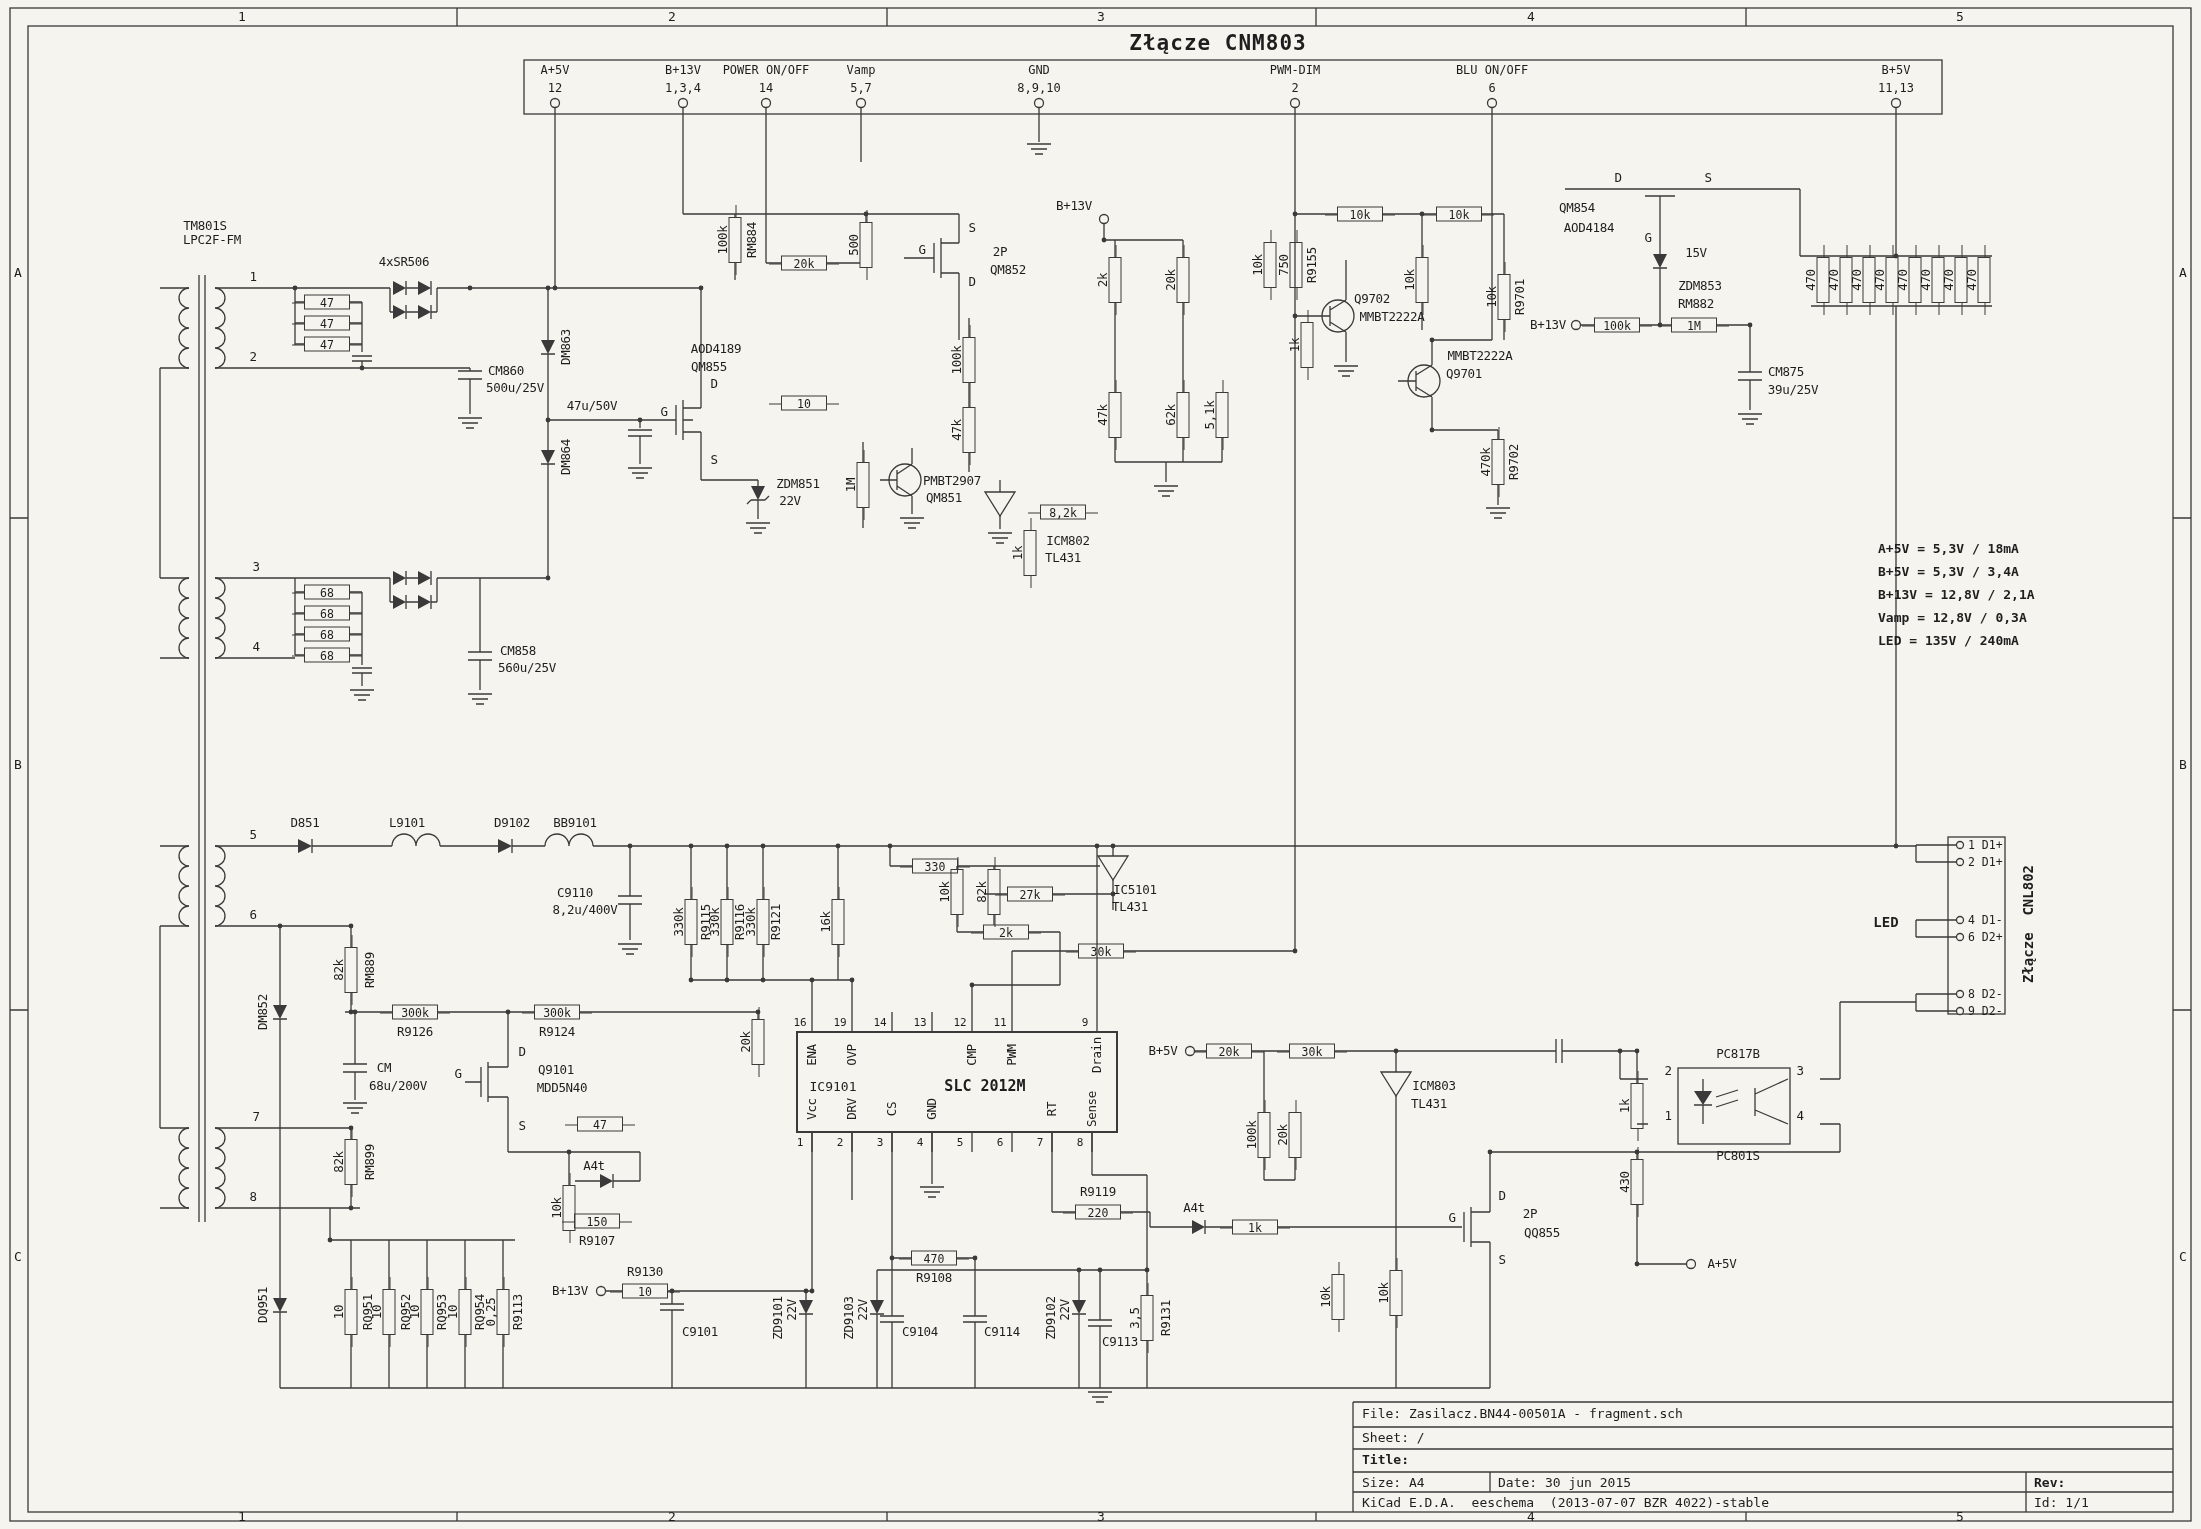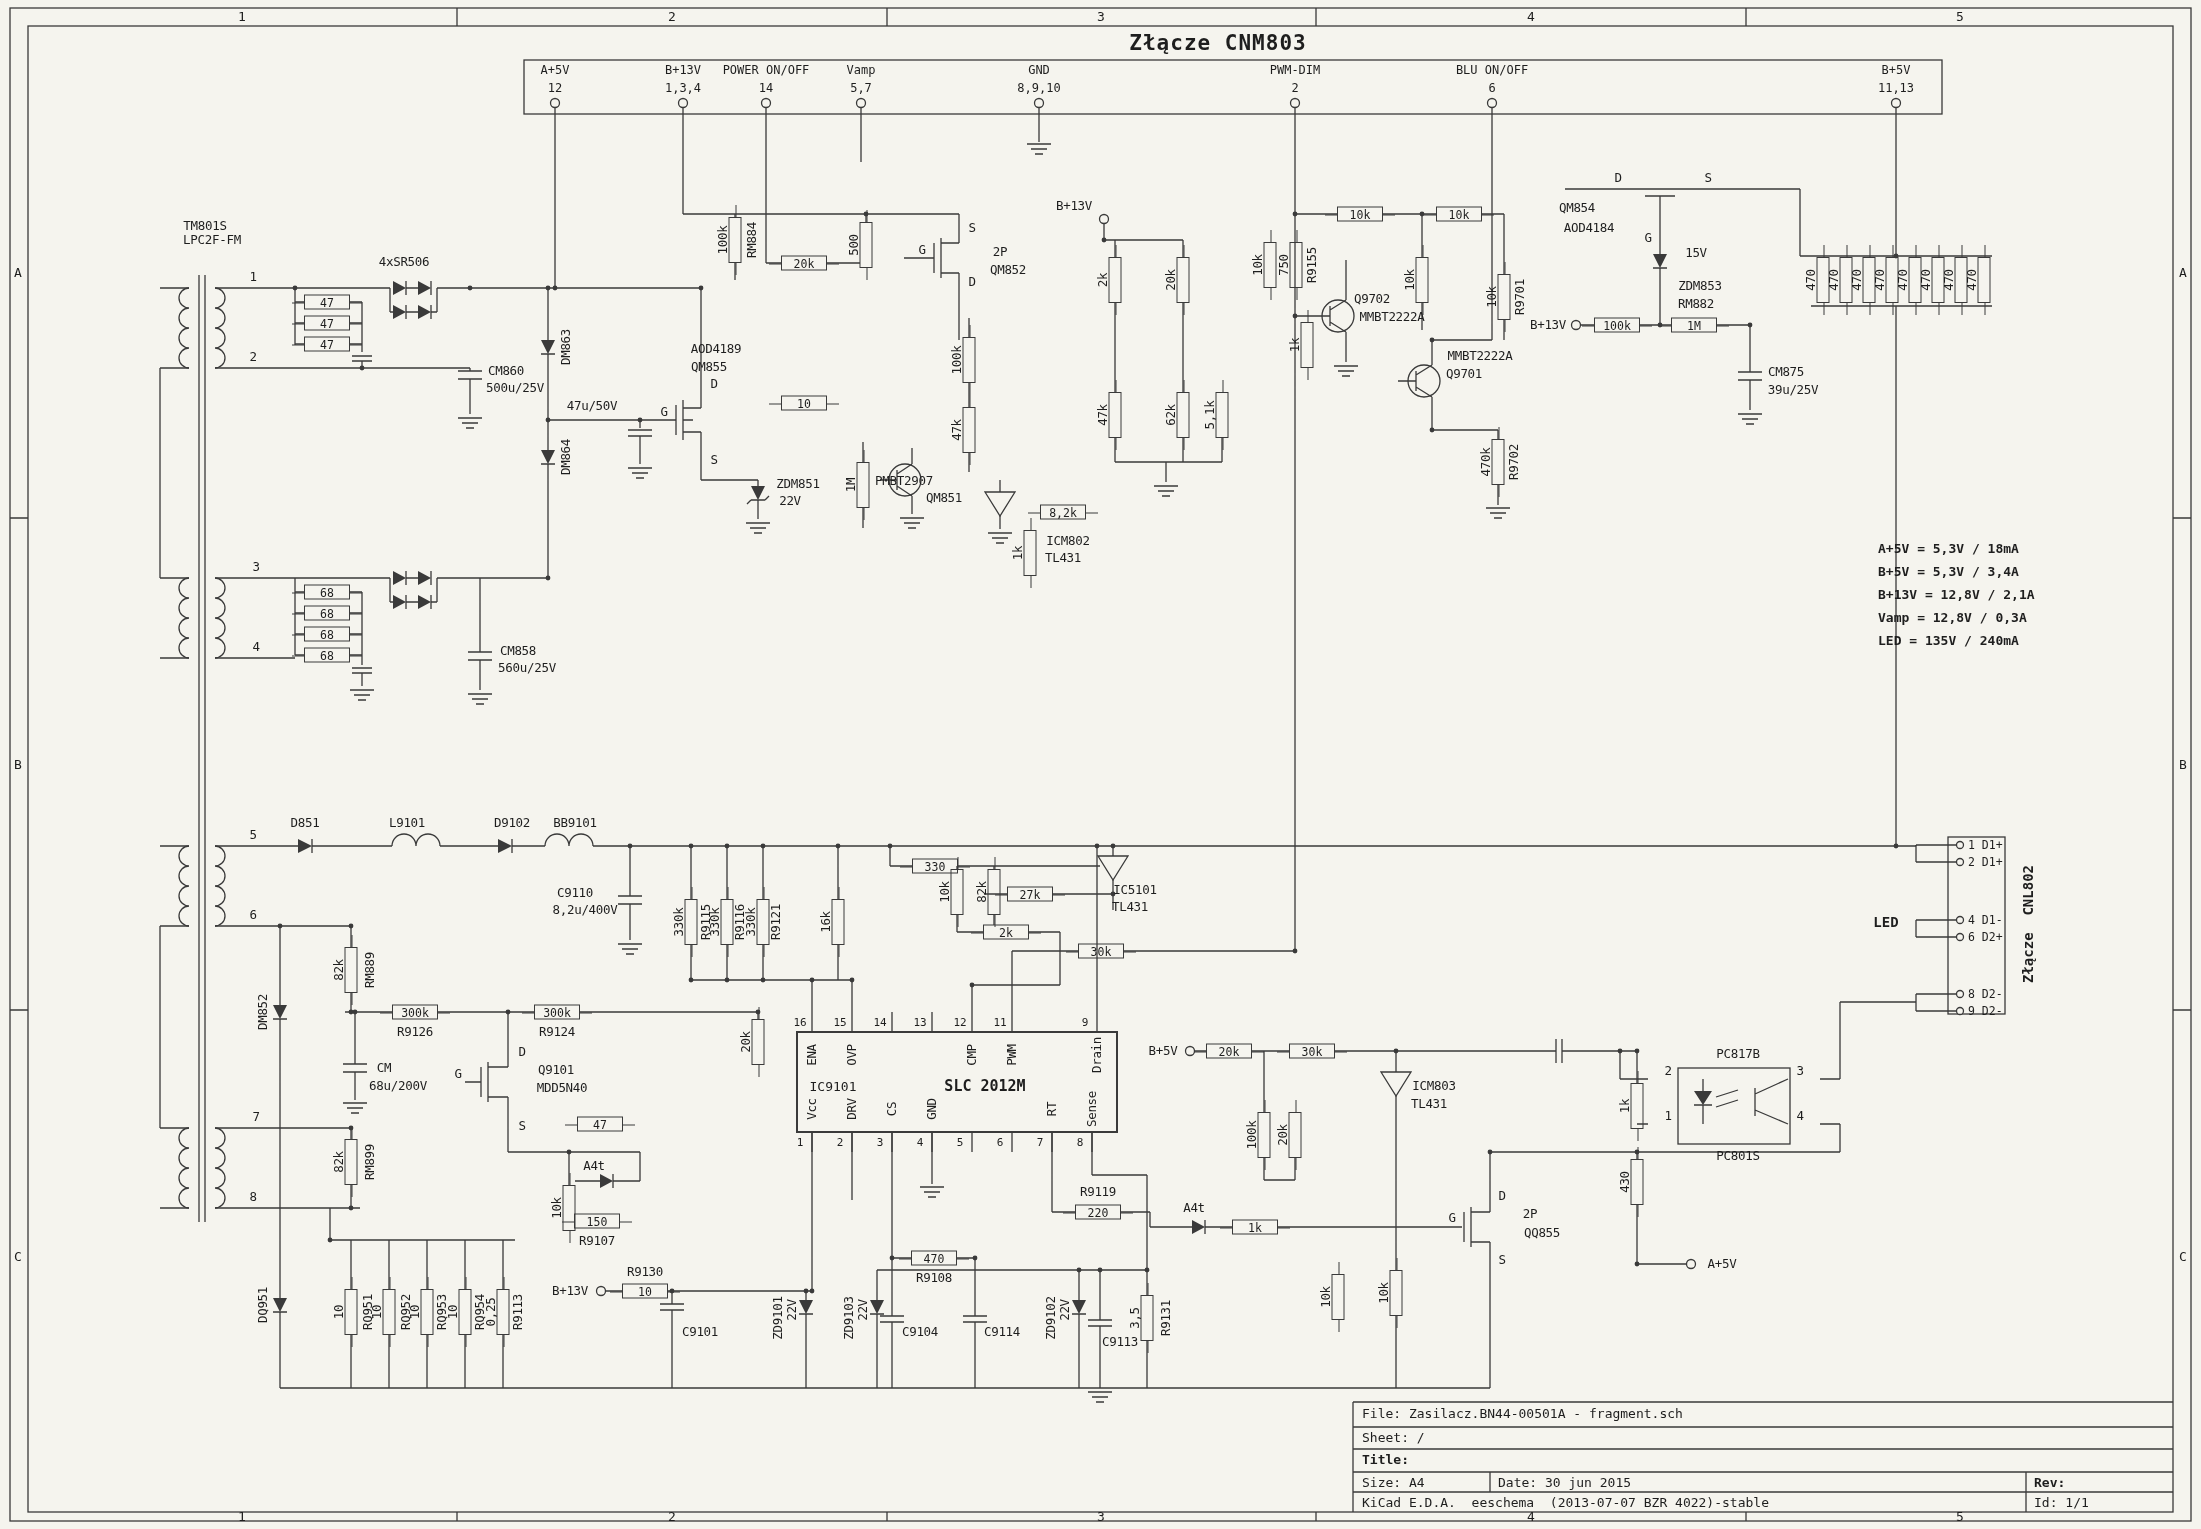--- a/index.html
+++ b/index.html
@@ -229,21 +229,21 @@
     <div class="lbl v" style="left: 752px; top: 240px;">RM884</div>
     <div class="rbox h" style="left: 804px; top: 263px;">20k</div>
     <div class="rbox v" style="left: 866px; top: 245px;"></div>
     <div class="lbl v" style="left: 854px; top: 245px;">500</div>
     <div class="lbl" style="left: 1000px; top: 252px;">2P</div>
     <div class="lbl" style="left: 1008px; top: 270px;">QM852</div>
     <div class="lbl" style="left: 922px; top: 250px;">G</div>
     <div class="lbl" style="left: 972px; top: 228px;">S</div>
     <div class="lbl" style="left: 972px; top: 282px;">D</div>
     <div class="lbl" style="left: 1074px; top: 206px;">B+13V</div>
-    <div class="lbl" style="left: 904px; top: 481px; text-align: right;">PMBT2907</div>
+    <div class="lbl" style="left: 952px; top: 481px; text-align: right;">PMBT2907</div>
     <div class="lbl" style="left: 944px; top: 498px;">QM851</div>
     <div class="lbl" style="left: 1068px; top: 541px;">ICM802</div>
     <div class="lbl" style="left: 1063px; top: 558px;">TL431</div>
     <div class="rbox h" style="left: 1063px; top: 512px;">8,2k</div>
     <div class="rbox v" style="left: 1030px; top: 553px;"></div>
     <div class="lbl v" style="left: 1018px; top: 553px;">1k</div>
     <div class="rbox v" style="left: 1115px; top: 280px;"></div>
     <div class="lbl v" style="left: 1103px; top: 280px;">2k</div>
     <div class="rbox v" style="left: 1183px; top: 280px;"></div>
     <div class="lbl v" style="left: 1171px; top: 280px;">20k</div>
@@ -440,21 +440,21 @@
     <div class="cpin" style="left: 1896px; top: 70px;">B+5V</div>
     <div class="cpin" style="left: 1896px; top: 88px;">11,13</div>
     <div class="lpin" style="left: 1968px; top: 845px;">1 D1+</div>
     <div class="lpin" style="left: 1968px; top: 862px;">2 D1+</div>
     <div class="lpin" style="left: 1968px; top: 920px;">4 D1-</div>
     <div class="lpin" style="left: 1968px; top: 937px;">6 D2+</div>
     <div class="lpin" style="left: 1968px; top: 994px;">8 D2-</div>
     <div class="lpin" style="left: 1968px; top: 1011px;">9 D2-</div>
     <div class="ipn" style="left: 800px; top: 1022px;">16</div>
     <div class="lbl v" style="left: 812px; top: 1055px;">ENA</div>
-    <div class="ipn" style="left: 840px; top: 1022px;">15</div>
+    <div class="ipn" style="left: 840px; top: 1022px;">19</div>
     <div class="lbl v" style="left: 852px; top: 1055px;">OVP</div>
     <div class="ipn" style="left: 880px; top: 1022px;">14</div>
     <div class="ipn" style="left: 920px; top: 1022px;">13</div>
     <div class="ipn" style="left: 960px; top: 1022px;">12</div>
     <div class="lbl v" style="left: 972px; top: 1055px;">CMP</div>
     <div class="ipn" style="left: 1000px; top: 1022px;">11</div>
     <div class="lbl v" style="left: 1012px; top: 1055px;">PWM</div>
     <div class="ipn" style="left: 1085px; top: 1022px;">9</div>
     <div class="lbl v" style="left: 1097px; top: 1055px;">Drain</div>
     <div class="ipn" style="left: 800px; top: 1142px;">1</div>

